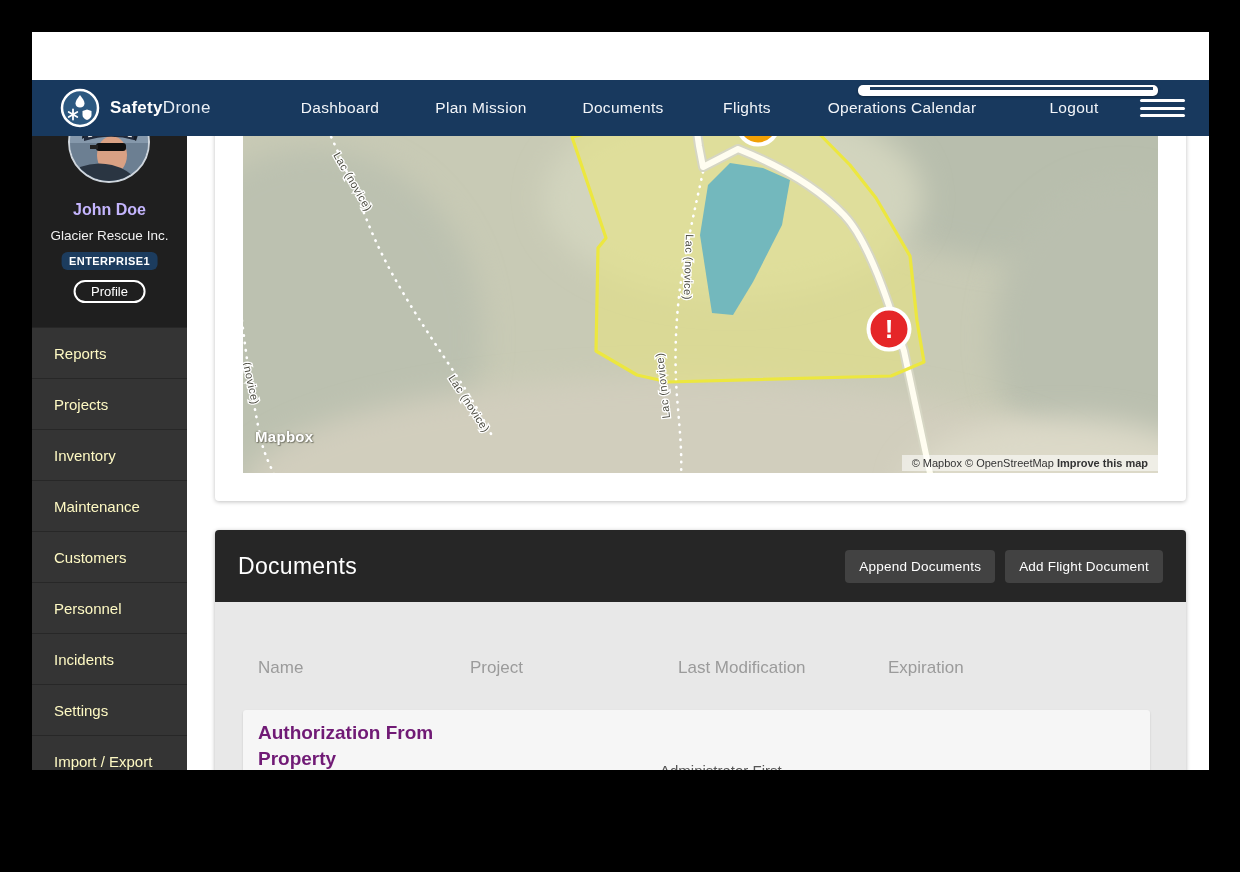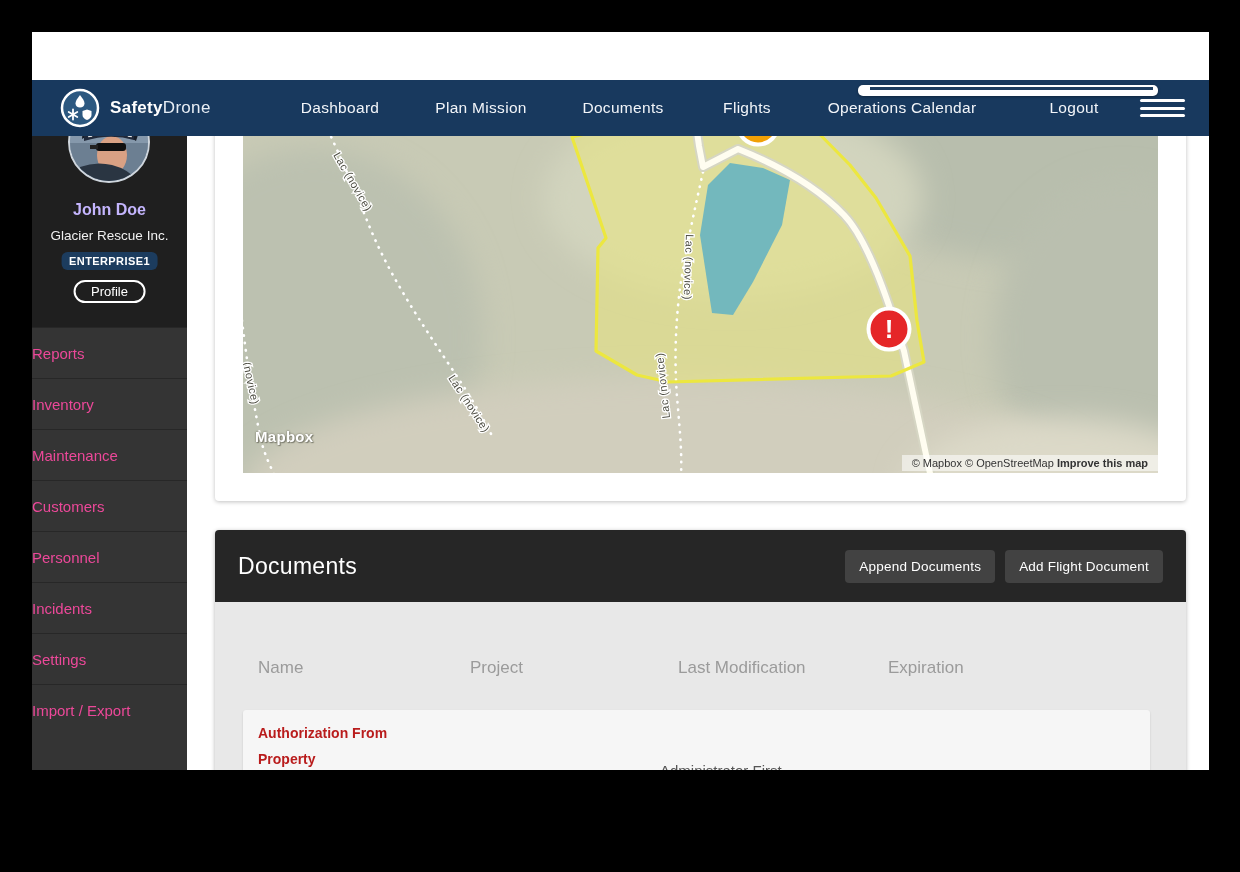--- a/index.html
+++ b/index.html
@@ -22,21 +22,21 @@
   .profile { position:absolute; left:0; top:0; width:155px; height:239px; background:#1f1f1f; text-align:center; }
   .avatar { position:absolute; left:36px; top:13px; width:82px; height:82px; border-radius:50%;
             overflow:hidden; border:2px solid #cfd6dd; background:#7d8fa3; }
   .uname { position:absolute; top:113px; width:100%; color:#c4b5fd; font-size:16px; font-weight:bold; }
   .ucompany { position:absolute; top:140px; width:100%; color:#f0f0f0; font-size:13.5px; }
   .ubadge { position:absolute; top:164px; left:50%; transform:translateX(-50%); background:#1c3c5e; color:#fff;
             font-size:11px; font-weight:bold; letter-spacing:.4px; padding:3px 8px; border-radius:6px; }
   .profile-btn { position:absolute; top:192px; left:50%; transform:translateX(-50%); color:#fff; font-size:13px;
             border:2px solid #fff; border-radius:12px; padding:2px 16px; background:transparent; cursor:pointer; }
   .menu { position:absolute; left:0; top:239px; width:155px; }
-  .menu-item { height:51px; line-height:51px; color:#ec4899; font-size:15px;
+  .menu-item { height:51px; line-height:51px; padding-left:22px; color:#fef9c3; font-size:15px;
                border-top:1px solid #272727; cursor:pointer; background:#343434; }
 
   
   .content { position:absolute; left:155px; top:56px; width:1022px; height:682px; background:#fff; }
 
   .map-card { position:absolute; left:28px; top:0; width:971px; height:413px; background:#fff;
               border-radius:0 0 4px 4px; box-shadow:0 1px 4px rgba(0,0,0,.25); }
   .map-wrap { position:absolute; left:28px; top:0; width:915px; height:385px; overflow:hidden; background:#c8cab5; }
   .map-wrap svg { display:block; }
 
@@ -56,21 +56,21 @@
   .doc-header { position:absolute; left:0; top:0; width:100%; height:72px; background:#262626;
                 display:flex; align-items:center; }
   .doc-title { color:#fff; font-size:23px; margin-left:23px; font-weight:400; letter-spacing:.3px; flex:1; }
   .doc-btn { background:#424242; color:#fff; border:none; border-radius:4px; font-size:13.5px;
              padding:9px 14px; margin-right:10px; cursor:pointer; font-family:inherit; letter-spacing:.2px; }
   .doc-btn:last-child { margin-right:23px; }
   .doc-body { position:absolute; left:0; top:72px; width:100%; height:328px; background:#e8e8e8; }
   .th { position:absolute; top:56px; color:#9b9b9b; font-size:17px; }
   .doc-row { position:absolute; left:28px; top:108px; width:907px; height:120px; background:#f6f6f6;
              border-radius:3px; box-shadow:0 1px 2px rgba(0,0,0,.15); }
-  .doc-link { position:absolute; left:15px; top:10px; width:180px; color:#b91c1c; font-size:14px;
+  .doc-link { position:absolute; left:15px; top:10px; width:180px; color:#701a75; font-size:19px;
               font-weight:bold; line-height:26px; cursor:pointer; }
   .doc-mod { position:absolute; left:417px; top:52px; color:#555; font-size:15px; }
 </style>
 </head>
 <body>
 
 <div class="page">
 
   <div class="navbar">
     <div class="brand">
@@ -124,20 +124,21 @@
           <rect x="20" y="42" width="8" height="4" fill="#222"></rect>
         </svg>
       </div>
       <div class="uname">John Doe</div>
       <div class="ucompany">Glacier Rescue Inc.</div>
       <div class="ubadge">ENTERPRISE1</div>
       <button class="profile-btn">Profile</button>
     </div>
     <div class="menu">
       <div class="menu-item">Reports</div>
+      <div class="menu-item">Projects</div>
       <div class="menu-item">Inventory</div>
       <div class="menu-item">Maintenance</div>
       <div class="menu-item">Customers</div>
       <div class="menu-item">Personnel</div>
       <div class="menu-item">Incidents</div>
       <div class="menu-item">Settings</div>
       <div class="menu-item">Import / Export</div>
     </div>
   </div>
 

